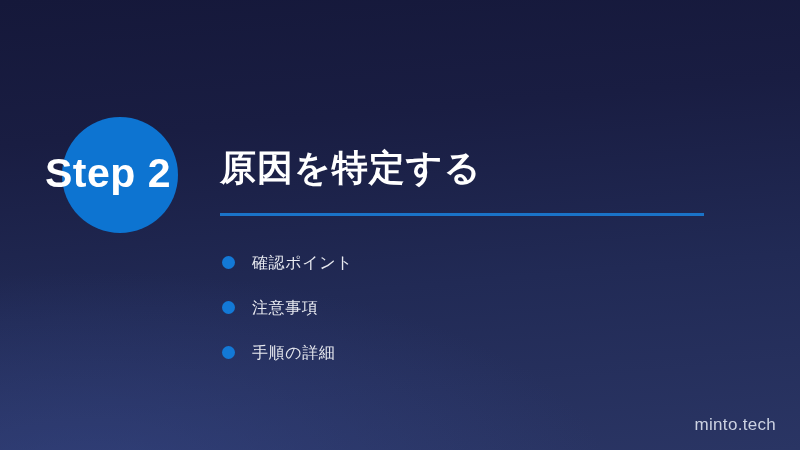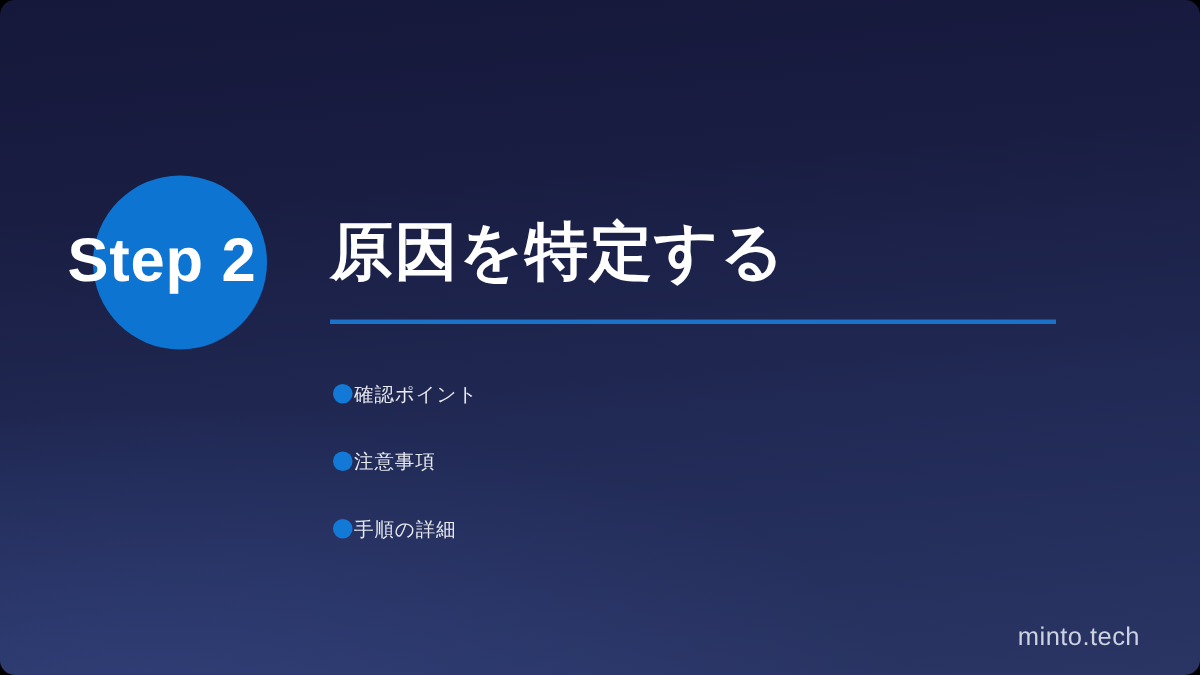--- a/index.html
+++ b/index.html
@@ -9,21 +9,20 @@
     background: #000;
   }
 
   .slide {
     position: relative;
     width: 800px;
     height: 450px;
     overflow: hidden;
     font-family: "Liberation Sans", "DejaVu Sans", sans-serif;
     background: linear-gradient(175deg, #15183a 0%, #191d42 28%, #212a55 62%, #2a3564 100%);
-    border-radius: 10px;
   }
 
   
   .slide::after {
     content: "";
     position: absolute;
     inset: 0;
     background: radial-gradient(ellipse 95% 70% at 12% 108%, rgba(56,74,140,0.55) 0%, rgba(56,74,140,0.0) 68%);
     pointer-events: none;
   }
@@ -55,27 +54,26 @@
     letter-spacing: 0.5px;
     white-space: nowrap;
     line-height: 1;
   }
 
   
   .title {
     position: absolute;
     left: 220px;
     top: 148px;
-    font-size: 42px;
+    font-size: 36px;
     font-weight: bold;
     color: #ffffff;
     letter-spacing: 1px;
     white-space: nowrap;
     line-height: 1.1;
-    font-family: Liberation Mono, monospace;
   }
 
   .title-rule {
     position: absolute;
     left: 220px;
     top: 213px;
     width: 484px;
     height: 3px;
     background: #1a73c8;
   }
@@ -98,32 +96,32 @@
 
   .bullet-dot {
     width: 13px;
     height: 13px;
     border-radius: 50%;
     background: #1379d6;
     flex: 0 0 auto;
   }
 
   .bullet-text {
-    margin-left: 1px;
-    font-size: 13px;
+    margin-left: 17px;
+    font-size: 16px;
     color: #e8eaf0;
     letter-spacing: 0.6px;
     white-space: nowrap;
     line-height: 1;
   }
 
   
   .footer-brand {
     position: absolute;
-    right: 40px;
+    right: 24px;
     top: 416px;
     font-size: 17px;
     color: #ccd2e2;
     letter-spacing: 0.3px;
     line-height: 1;
     padding-left: 32px;
   }
 </style>
 </head>
 <body>

